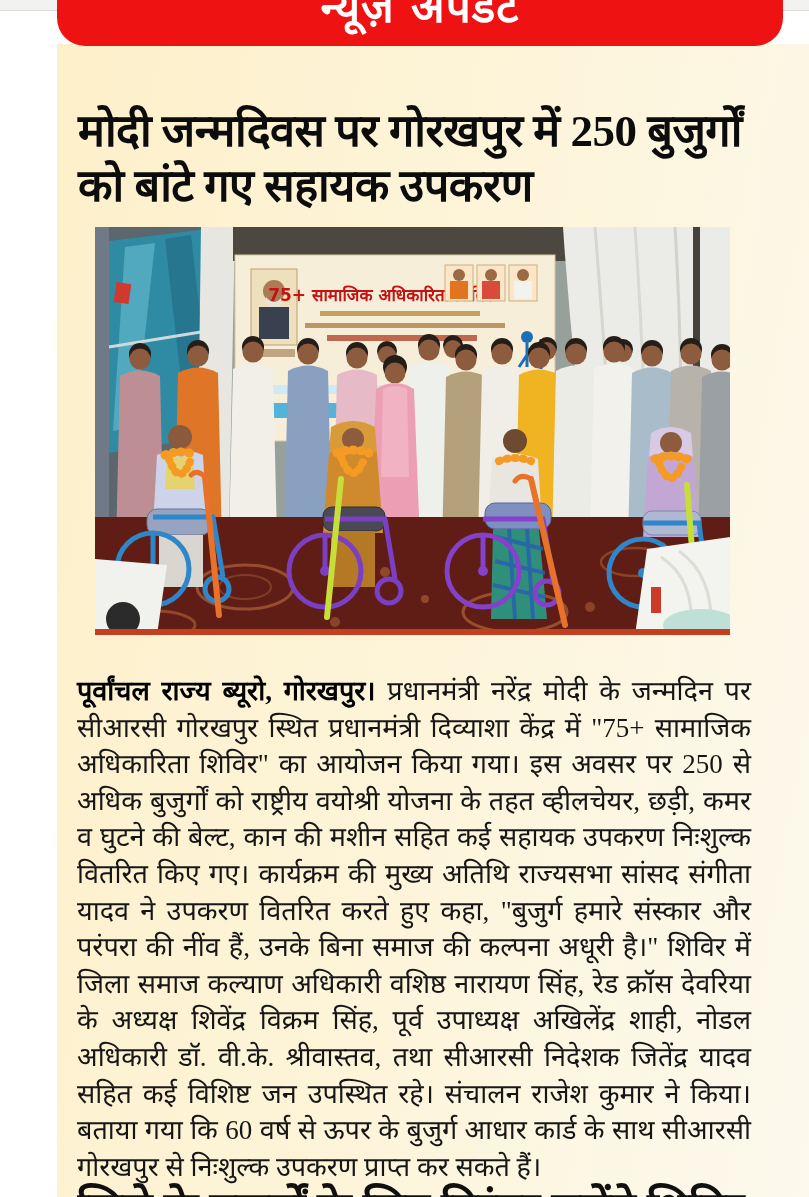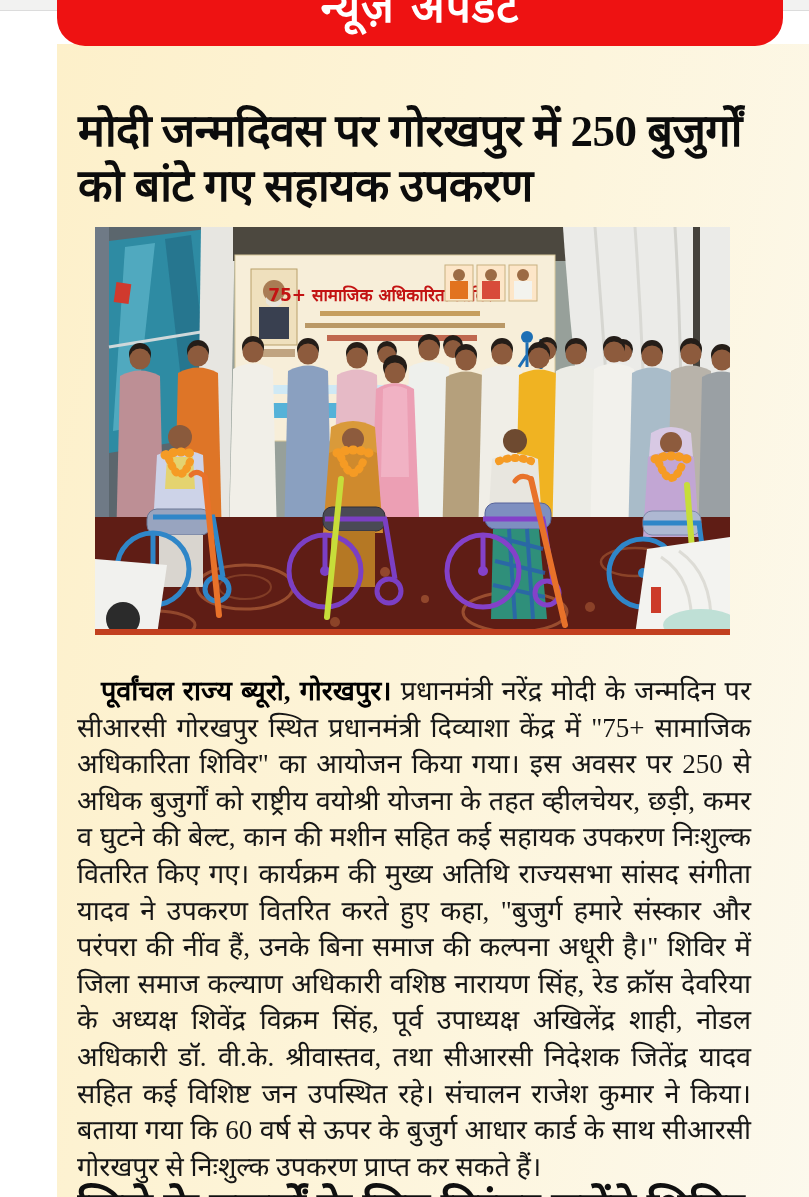--- a/index.html
+++ b/index.html
@@ -32,21 +32,21 @@
   }
   .photo{
     position:absolute;left:38px;top:183px;width:635px;height:408px;
     background:#8e978f;overflow:hidden;
   }
   .photo svg{display:block;}
   .body-text{
     position:absolute;left:20px;top:602px;width:674px;
     font-size:27px;line-height:36.6px;color:#161616;text-align:justify;
   }
-  .body-text b{font-weight:700;color:#000;margin-left:24px;}
+  .body-text b{font-weight:700;color:#000;}
   .next-headline{
     position:absolute;left:20px;top:1132px;width:690px;height:21px;overflow:hidden;
     font-size:45px;font-weight:700;color:#101010;white-space:nowrap;
   }
 </style>
 </head>
 <body>
 
 <div class="top-strip"></div>
 

